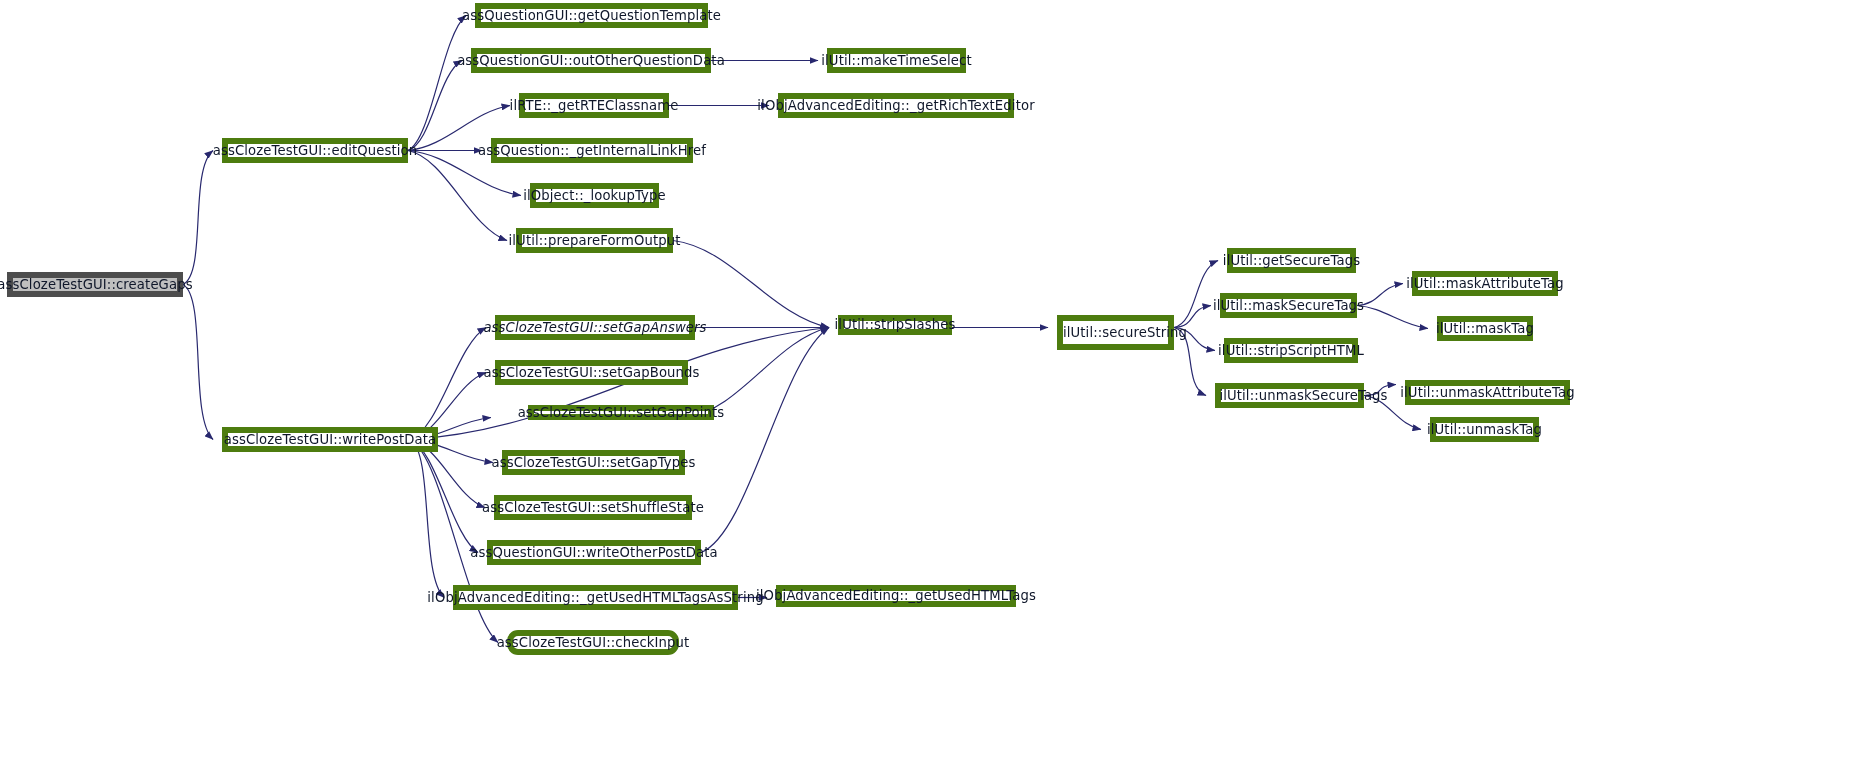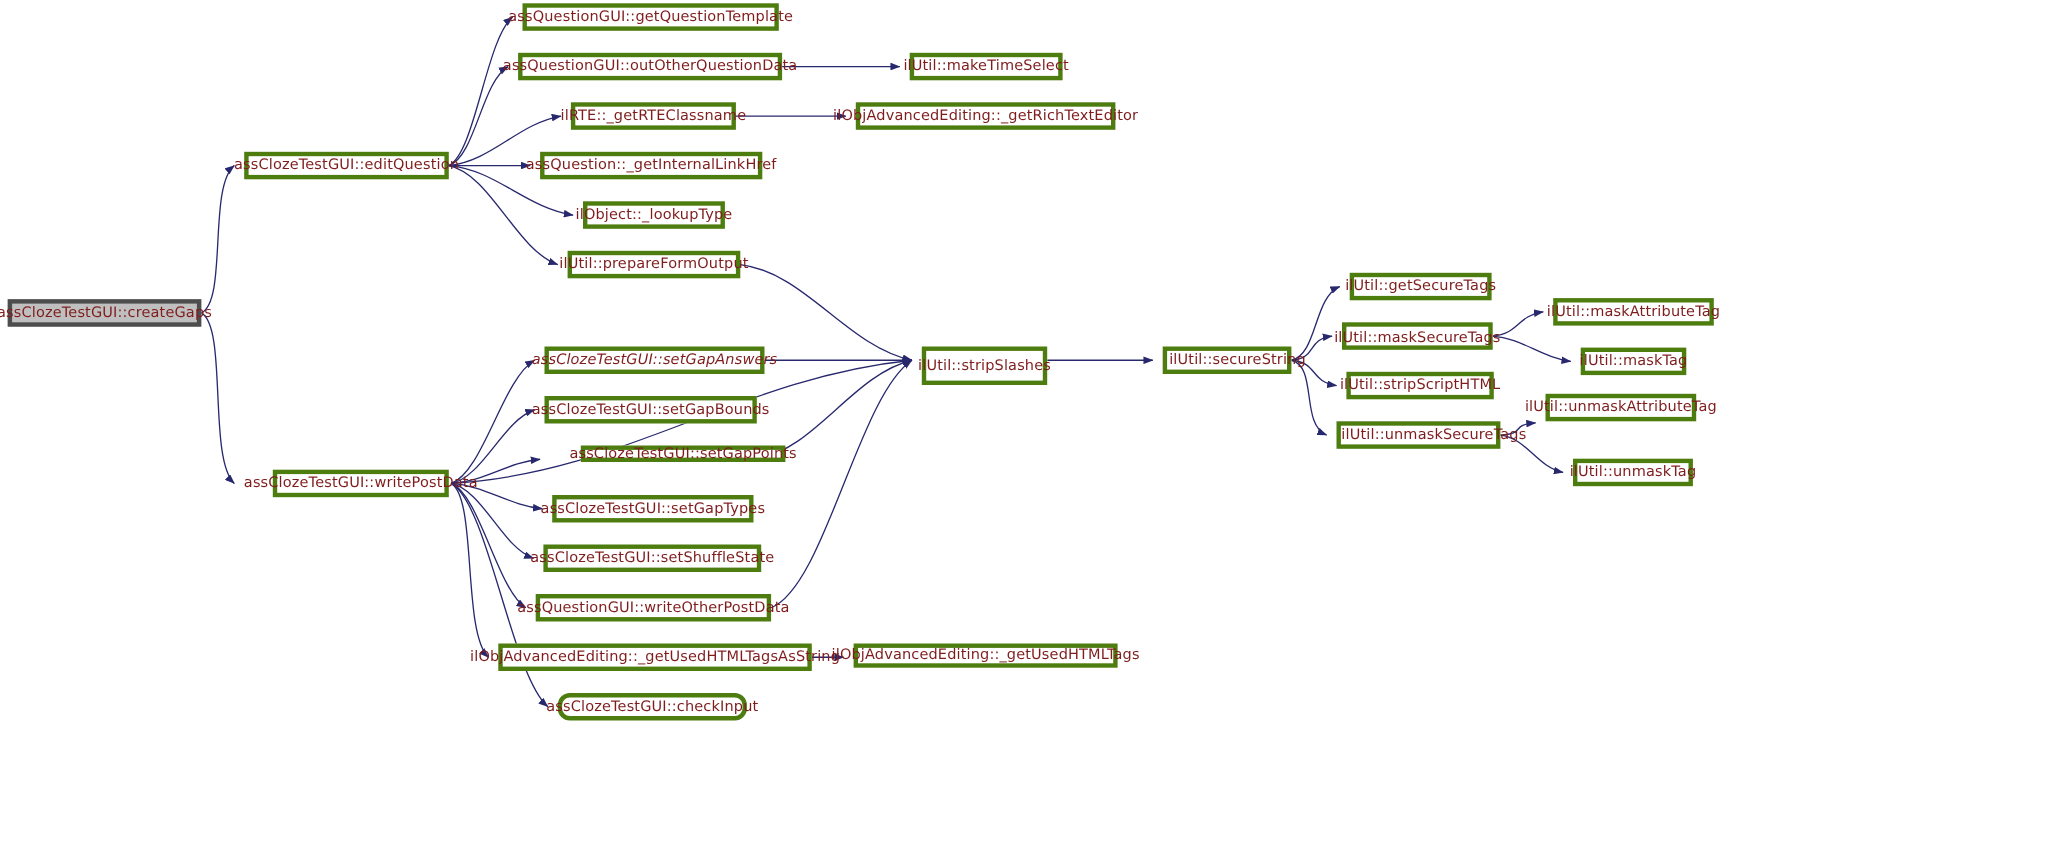--- a/index.html
+++ b/index.html
@@ -22,23 +22,23 @@
     width: 1864px;
     height: 784px;
     pointer-events: none;
   }
   .node {
     position: absolute;
     box-sizing: border-box;
     display: flex;
     align-items: center;
     justify-content: center;
-    border: 4px solid #4d7c0f;
+    border: 6px solid #4d7c0f;
     background: #ffffff;
-    color: #7f1d1d;
+    color: #0f172a;
     font-size: 13.2px;
     line-height: 1;
     white-space: nowrap;
     letter-spacing: 0.01em;
     z-index: 2;
   }
   .node.root {
     background: #bfbfbf;
     border-color: #4d4d4d;
   }
@@ -93,21 +93,21 @@
         <path d="M 1364 395.5 C 1388 398.356, 1397 424.5496, 1421 429.5" fill="none" stroke="#28286e" stroke-width="1.2" marker-end="url(#arrow)"></path>
       </g>
   </svg>
   <div id="nodes">
       <div class="node root" style="left: 7px; top: 272px; width: 176px; height: 25px;">
         <span class="node-label">assClozeTestGUI::createGaps</span>
       </div>
       <div class="node" style="left: 222px; top: 138px; width: 186px; height: 25px;">
         <span class="node-label">assClozeTestGUI::editQuestion</span>
       </div>
-      <div class="node" style="left: 222px; top: 427px; width: 160px; height: 25px; margin-left: 26px;">
+      <div class="node" style="left: 222px; top: 427px; width: 216px; height: 25px;">
         <span class="node-label">assClozeTestGUI::writePostData</span>
       </div>
       <div class="node" style="left: 475px; top: 3px; width: 233px; height: 25px;">
         <span class="node-label">assQuestionGUI::getQuestionTemplate</span>
       </div>
       <div class="node" style="left: 471px; top: 48px; width: 240px; height: 25px;">
         <span class="node-label">assQuestionGUI::outOtherQuestionData</span>
       </div>
       <div class="node" style="left: 519px; top: 93px; width: 150px; height: 25px;">
         <span class="node-label">ilRTE::_getRTEClassname</span>
@@ -144,47 +144,47 @@
       </div>
       <div class="node" style="left: 507px; top: 630px; width: 172px; height: 25px; border-radius: 11px;">
         <span class="node-label">assClozeTestGUI::checkInput</span>
       </div>
       <div class="node" style="left: 827px; top: 48px; width: 139px; height: 25px;">
         <span class="node-label">ilUtil::makeTimeSelect</span>
       </div>
       <div class="node" style="left: 778px; top: 93px; width: 236px; height: 25px;">
         <span class="node-label">ilObjAdvancedEditing::_getRichTextEditor</span>
       </div>
-      <div class="node" style="left: 838px; top: 315px; width: 114px; height: 35px;">
+      <div class="node" style="left: 838px; top: 315px; width: 114px; height: 20px;">
         <span class="node-label">ilUtil::stripSlashes</span>
       </div>
       <div class="node" style="left: 776px; top: 585px; width: 240px; height: 22px;">
         <span class="node-label">ilObjAdvancedEditing::_getUsedHTMLTags</span>
       </div>
-      <div class="node" style="left: 1057px; top: 315px; width: 117px; height: 25px; padding-left: 19px;">
+      <div class="node" style="left: 1057px; top: 315px; width: 117px; height: 35px; padding-left: 19px;">
         <span class="node-label">ilUtil::secureString</span>
       </div>
       <div class="node" style="left: 1227px; top: 248px; width: 129px; height: 25px;">
         <span class="node-label">ilUtil::getSecureTags</span>
       </div>
       <div class="node" style="left: 1220px; top: 293px; width: 137px; height: 25px; align-items: flex-end;">
         <span class="node-label">ilUtil::maskSecureTags</span>
       </div>
       <div class="node" style="left: 1224px; top: 338px; width: 134px; height: 25px;">
         <span class="node-label">ilUtil::stripScriptHTML</span>
       </div>
       <div class="node" style="left: 1215px; top: 383px; width: 149px; height: 25px; padding-left: 28px;">
         <span class="node-label">ilUtil::unmaskSecureTags</span>
       </div>
       <div class="node" style="left: 1412px; top: 271px; width: 146px; height: 25px;">
         <span class="node-label">ilUtil::maskAttributeTag</span>
       </div>
       <div class="node" style="left: 1437px; top: 316px; width: 96px; height: 25px;">
         <span class="node-label">ilUtil::maskTag</span>
       </div>
-      <div class="node" style="left: 1405px; top: 358px; width: 137px; height: 25px;">
+      <div class="node" style="left: 1405px; top: 380px; width: 165px; height: 25px;">
         <span class="node-label">ilUtil::unmaskAttributeTag</span>
       </div>
       <div class="node" style="left: 1430px; top: 417px; width: 109px; height: 25px;">
         <span class="node-label">ilUtil::unmaskTag</span>
       </div>
     </div>
 </div>
 
 </body></html>

